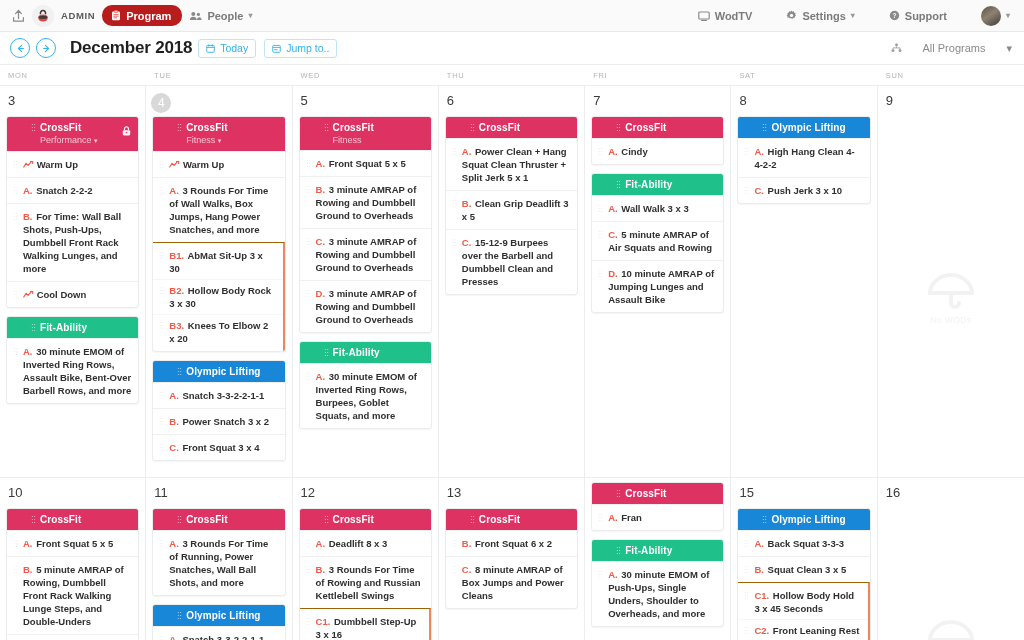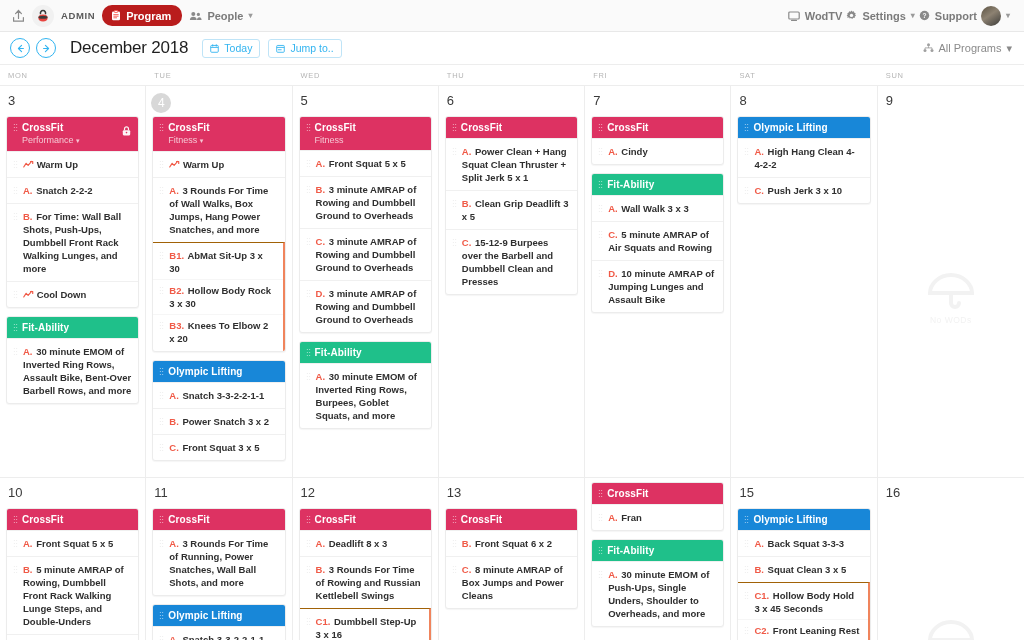--- a/index.html
+++ b/index.html
@@ -14,21 +14,21 @@
   
   .topbar {
     height: 32px;
     background: #fafafa;
     border-bottom: 1px solid #e8e8e8;
     display: flex;
     align-items: center;
     padding: 0 10px 0 12px;
   }
   .tb-left { display: flex; align-items: center; gap: 7px; }
-  .tb-right { margin-left: auto; display: flex; align-items: center; gap: 4px; padding-right: 4px; }
+  .tb-right { margin-left: auto; display: flex; align-items: center; gap: 34px; padding-right: 4px; }
 
   .icon-btn { display: inline-flex; align-items: center; justify-content: center; }
   .logo-circle {
     width: 22px; height: 22px; border-radius: 50%;
     background: #f1f1f1;
     display: flex; align-items: center; justify-content: center;
   }
   .admin-label {
     font-size: 9.5px; font-weight: bold; letter-spacing: .6px; color: #5a5a5a;
   }
@@ -59,34 +59,34 @@
     position: relative;
   }
   .navcircle {
     width: 20px; height: 20px; border-radius: 50%;
     border: 1.4px solid #32b4f0;
     display: flex; align-items: center; justify-content: center;
     color: #32b4f0; font-size: 11px; line-height: 1;
     margin-right: 6px;
   }
   .month-title {
-    font-size: 17px; font-weight: normal; color: #1f1f1f;
-    margin-left: 8px; margin-right: 14px; letter-spacing: -.2px;
+    font-size: 17px; font-weight: bold; color: #1f1f1f;
+    margin-left: 8px; margin-right: 6px; letter-spacing: -.2px;
   }
   .ghost-btn {
     display: inline-flex; align-items: center; gap: 5px;
     border: 1px solid #bfe4f7; border-radius: 3px;
     color: #32b4f0; background: #fff;
     height: 19px; padding: 0 7px;
     font-size: 10.5px;
     margin-right: 8px;
   }
   .all-programs {
     margin-left: auto;
-    display: inline-flex; align-items: center; gap: 5px;
+    display: inline-flex; align-items: center; gap: 21px;
     color: #8a8a8a; font-size: 11px;
   }
 
   
   .cal { width: 1024px; }
   .dowrow {
     display: grid; grid-template-columns: repeat(7, 1fr);
     border-top: 1px solid #ededed;
   }
   .dow {
@@ -135,21 +135,21 @@
     border: 1px solid #ececec;
     border-radius: 3px;
     margin-bottom: 8px;
     box-shadow: 0 1px 1px rgba(0,0,0,.04);
     overflow: hidden;
     position: relative;
     z-index: 1;
   }
   .card-head {
     color: #fff;
-    padding: 4px 7px 4px 6px;
+    padding: 4px 7px 4px 24px;
     display: flex; align-items: flex-start;
     position: relative;
   }
   .card-head .grip { margin-top: 2px; }
   .card-head-text { flex: 1; padding-left: 4px; }
   .card-title {
     font-size: 10px; font-weight: bold; letter-spacing: .1px; line-height: 13px;
   }
   .card-sub {
     font-size: 9px; line-height: 12px; color: rgba(255,255,255,.72);
@@ -415,21 +415,21 @@
         <div class="wod">
       <span class="grip "></span>
       <div class="wbody"><span class="lab">A.</span> <span>Snatch 3-3-2-2-1-1</span></div>
     </div>
             <div class="wod">
       <span class="grip "></span>
       <div class="wbody"><span class="lab">B.</span> <span>Power Snatch 3 x 2</span></div>
     </div>
             <div class="wod">
       <span class="grip "></span>
-      <div class="wbody"><span class="lab">C.</span> <span>Front Squat 3 x 5</span></div>
+      <div class="wbody"><span class="lab">C.</span> <span>Front Squat 3 x 4</span></div>
     </div>
       </div>
         </div>
         <div class="daycell">
           <div class="daynum "><span>5</span></div>
           <div class="card">
         <div class="card-head" style="background:#dd3262">
           <span class="grip "></span>
           <div class="card-head-text">
             <div class="card-title">CrossFit</div>

